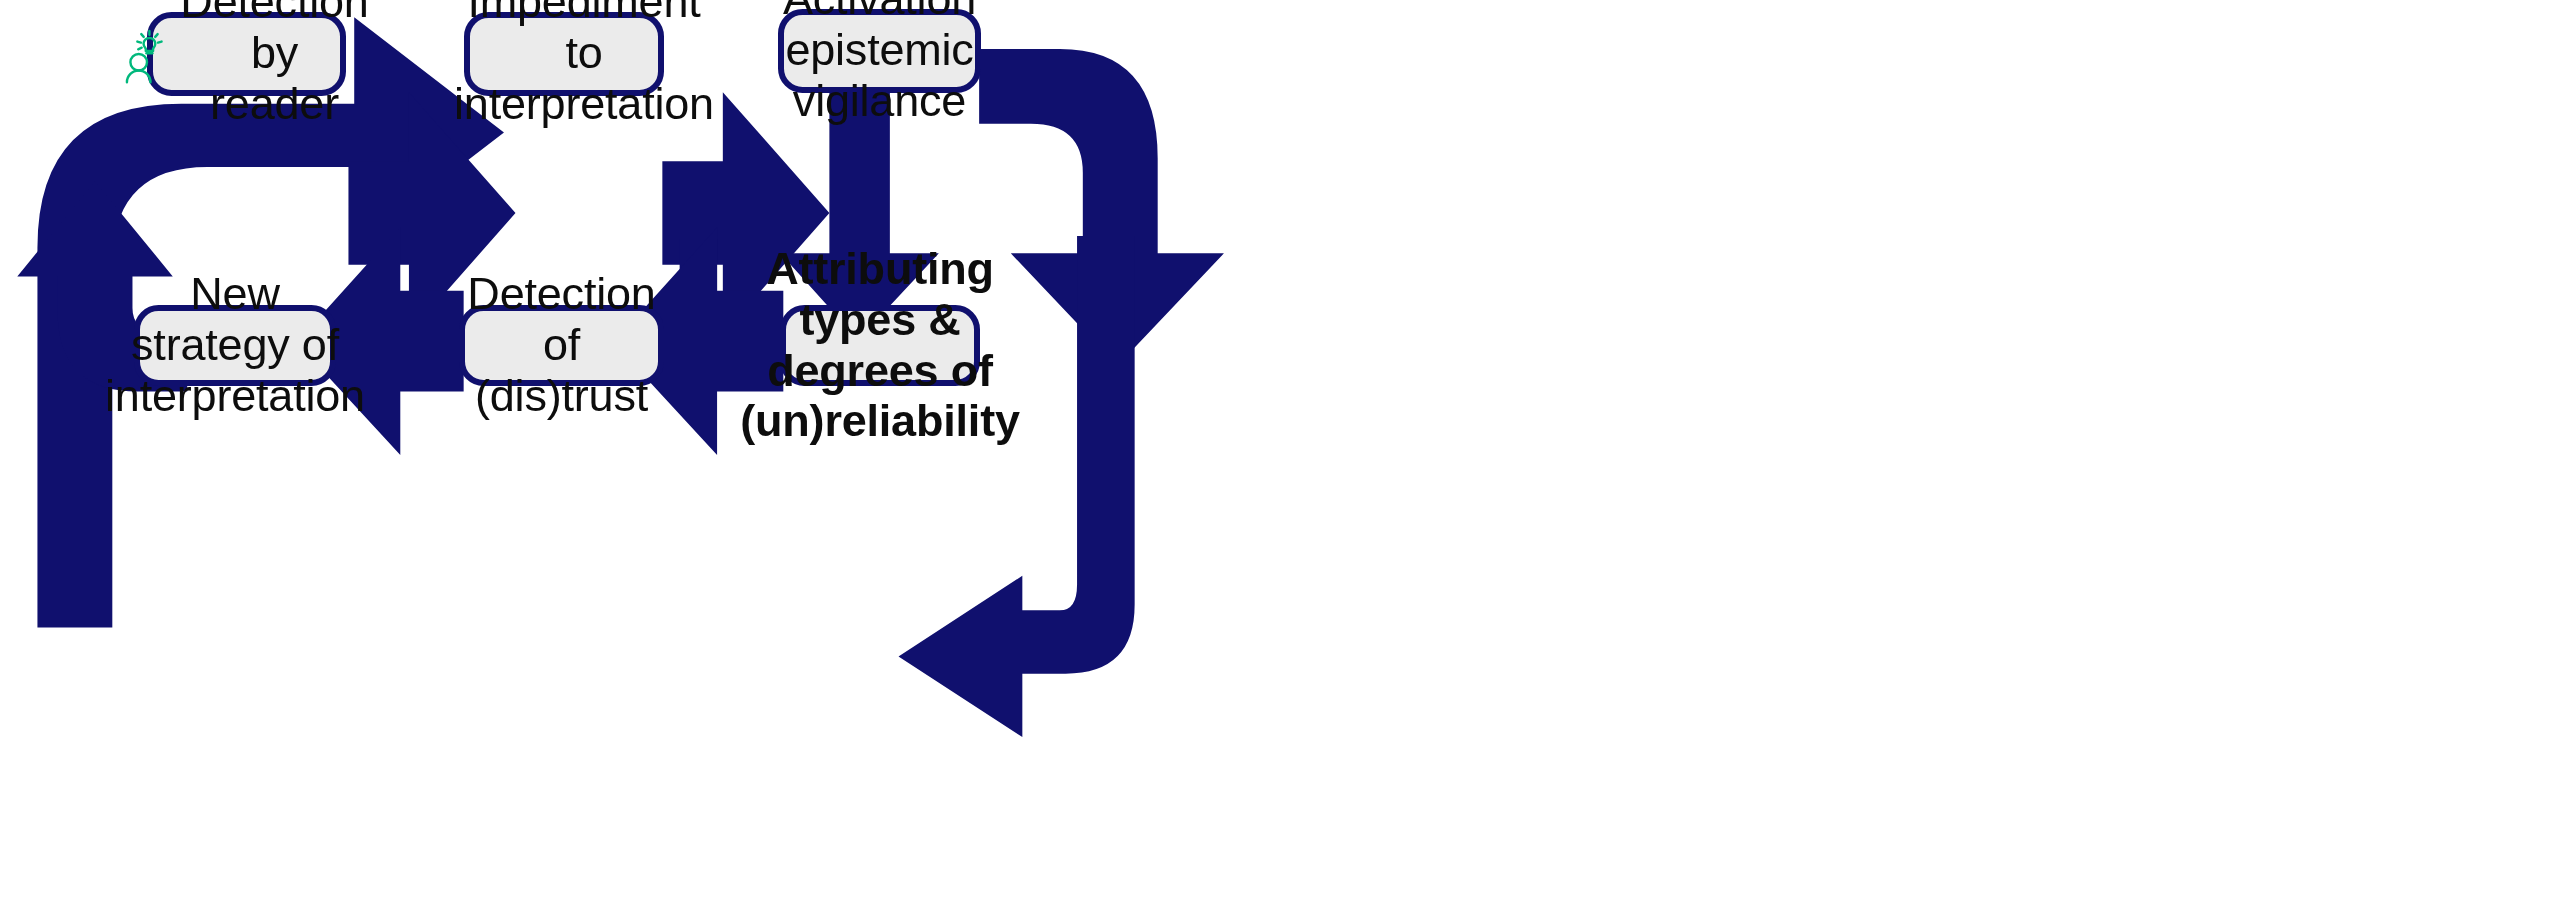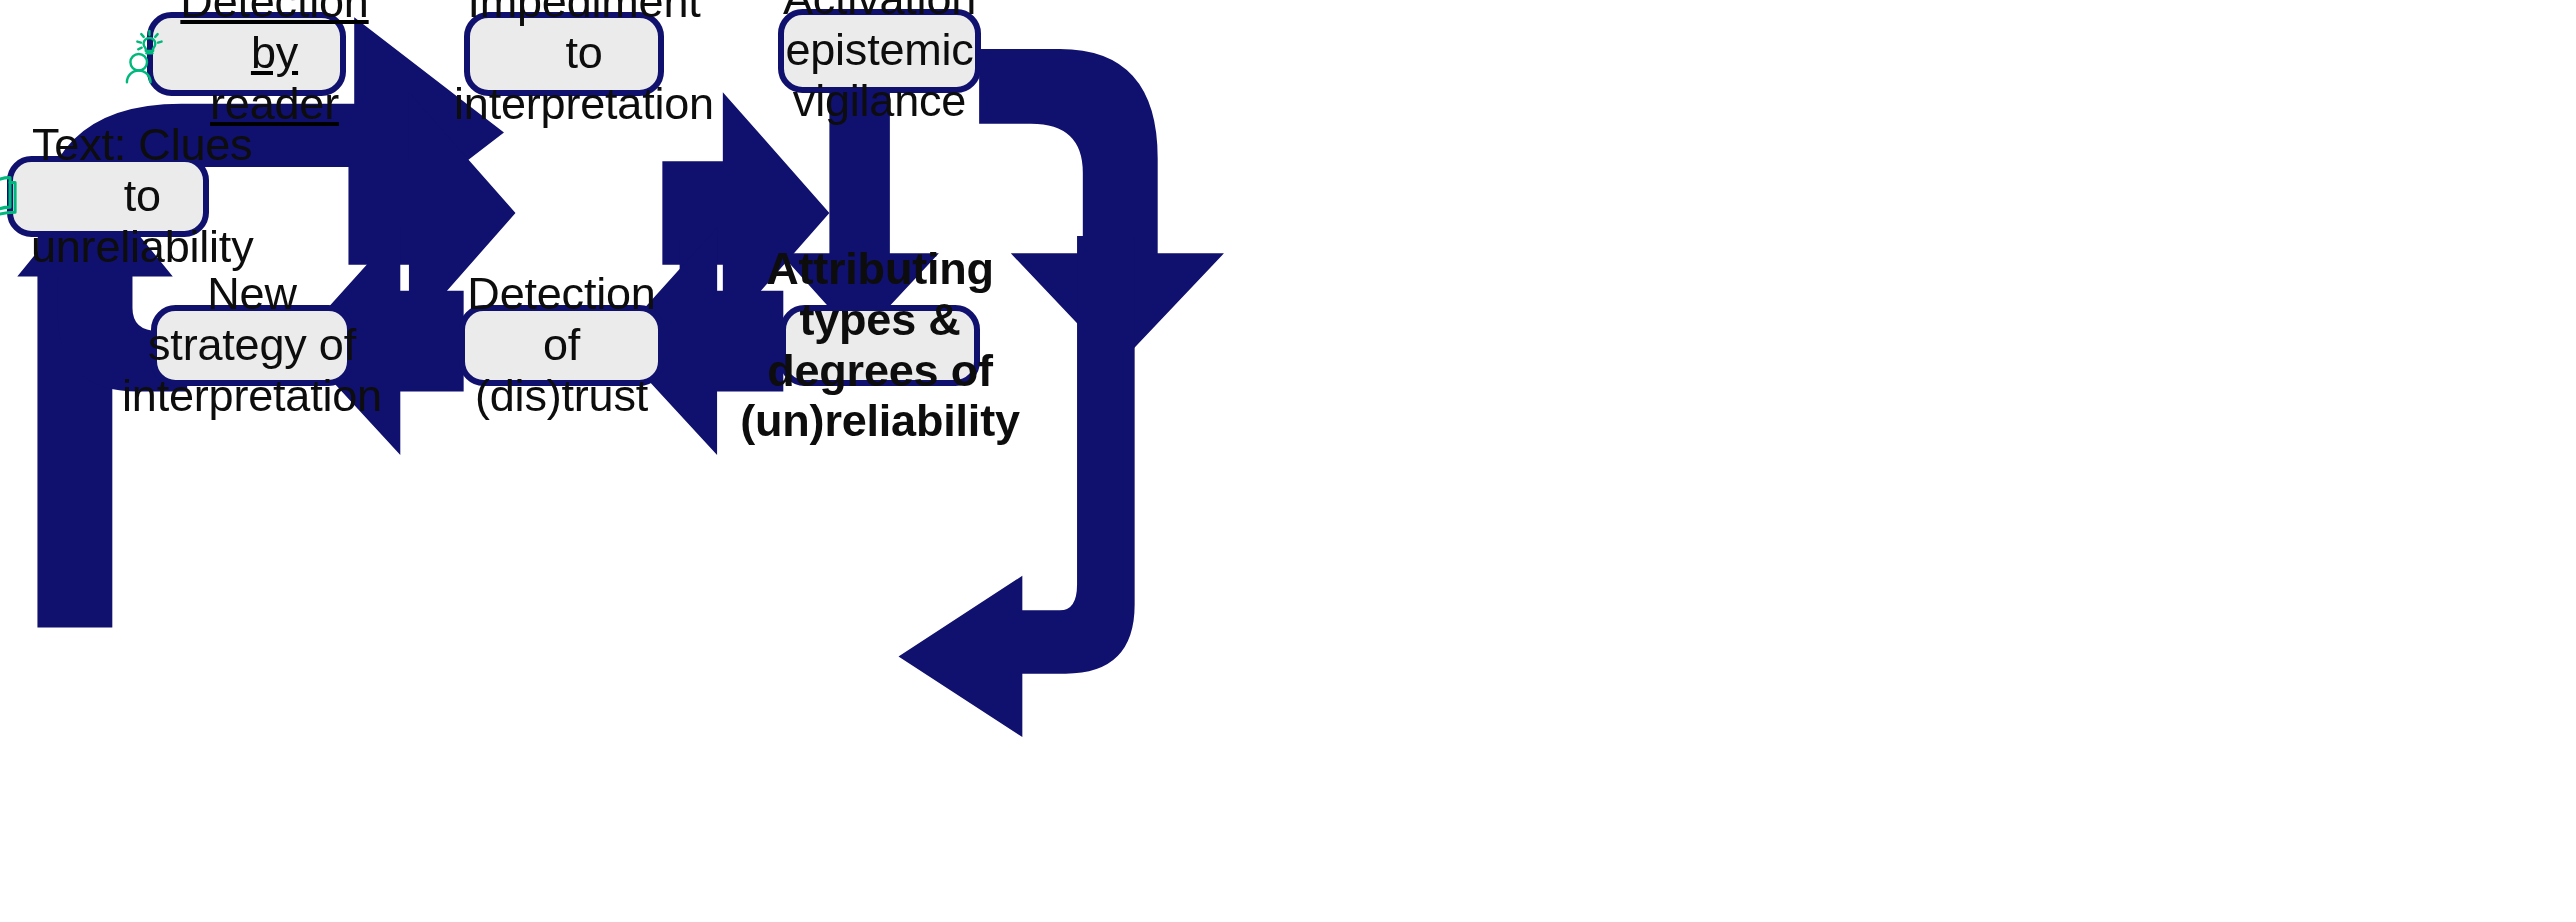--- a/index.html
+++ b/index.html
@@ -46,27 +46,27 @@
     line-height: 1.13;
     text-align: center;
     white-space: pre-line;
     letter-spacing: -0.2px;
   }
   .node-icon {
     flex: 0 0 auto;
     display: block;
   }
   
-  #node-detection      { left: 147px;  top: 11.5px;   width: 199px;  height: 84px; text-decoration: underline; }
+  #node-detection      { left: 147px;  top: 11.5px;   width: 199px;  height: 84px; }
   #node-impediment     { left: 464px;  top: 11.5px;   width: 200px;  height: 84px; padding-left: 40px; }
   #node-activation     { left: 778px; top: 8.6px;   width: 203px;  height: 84px; }
   #node-coherence      { left: 917px; top: 156px;  width: 197px;  height: 81px; }
   #node-attributing    { left: 780px; top: 305px;  width: 200px;  height: 81px; font-weight: bold; }
   #node-attitude       { left: 459px;  top: 305px;  width: 205px;  height: 81px; }
-  #node-newstrategy    { left: 151px;  top: 305px;  width: 202px;  height: 81px; }
+  #node-newstrategy    { left: 134px;  top: 305px;  width: 202px;  height: 81px; }
   #node-text           { left: 7.2px;   top: 156px;  width: 202px;  height: 81px; }
 </style>
 </head>
 <body>
 
 <div id="diagram-root">
 
   <svg id="flow-svg" viewBox="0 0 894.5 320.25" preserveAspectRatio="none">
 
     <path fill="#10106e" d="M 13,218
@@ -207,29 +207,15 @@
   <div class="node-box" id="node-attitude">
     <div class="node-label">Detection of
 (dis)trust</div>
   </div>
 
   <div class="node-box" id="node-newstrategy">
     <div class="node-label">New strategy of
 interpretation</div>
   </div>
 
-  <div class="node-box" id="node-text">
-    <svg class="node-icon" width="55" height="48" viewBox="0 0 76 66" fill="none" stroke="#00b87c" stroke-width="4.2" stroke-linecap="round" stroke-linejoin="round">
-
-      <path d="M38 17 C31 9 20 6 11 6 L11 47 C20 47 31 50 38 58 Z"></path>
-
-      <path d="M38 17 C45 9 56 6 65 6 L65 47 C56 47 45 50 38 58 Z"></path>
-
-      <path d="M11 13 L4 13 L4 54 C14 54 28 56 38 62"></path>
-
-      <path d="M65 13 L72 13 L72 54 C62 54 48 56 38 62"></path>
-    </svg>
-    <div class="node-label">Text: Clues to
-unreliability</div>
-  </div>
 
 </div>
 
 
 </body></html>

